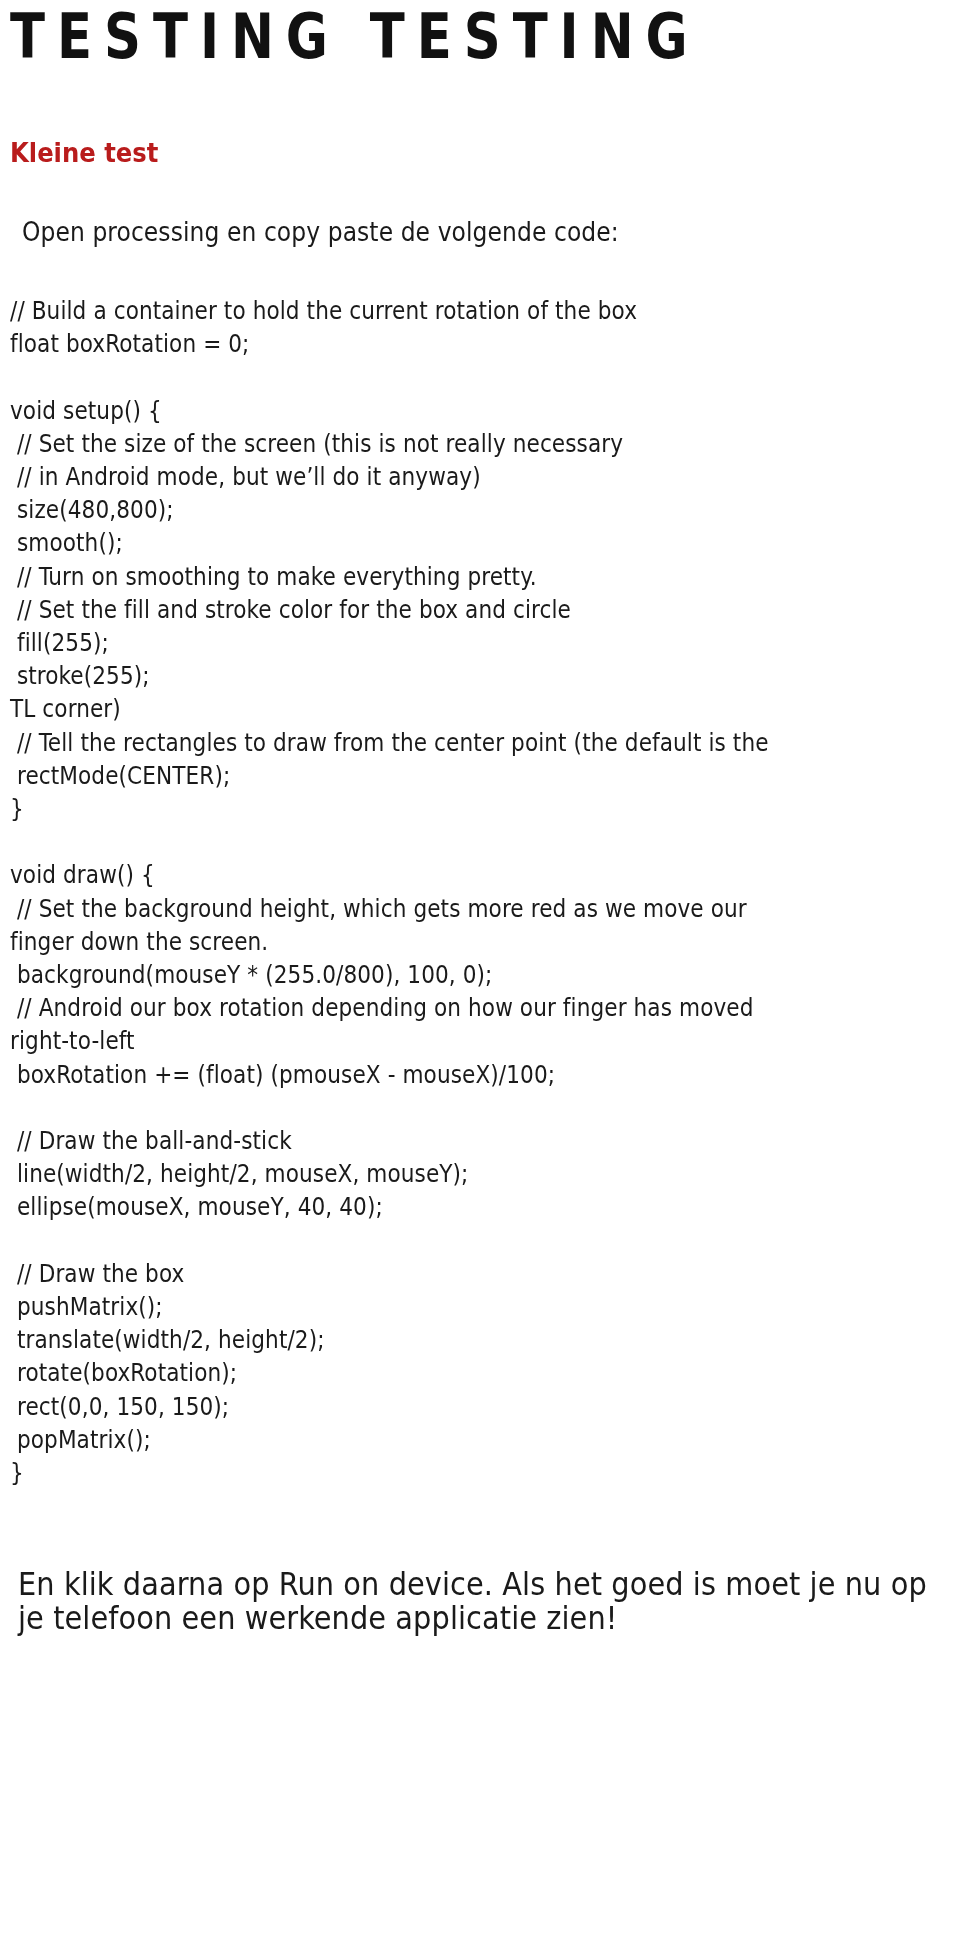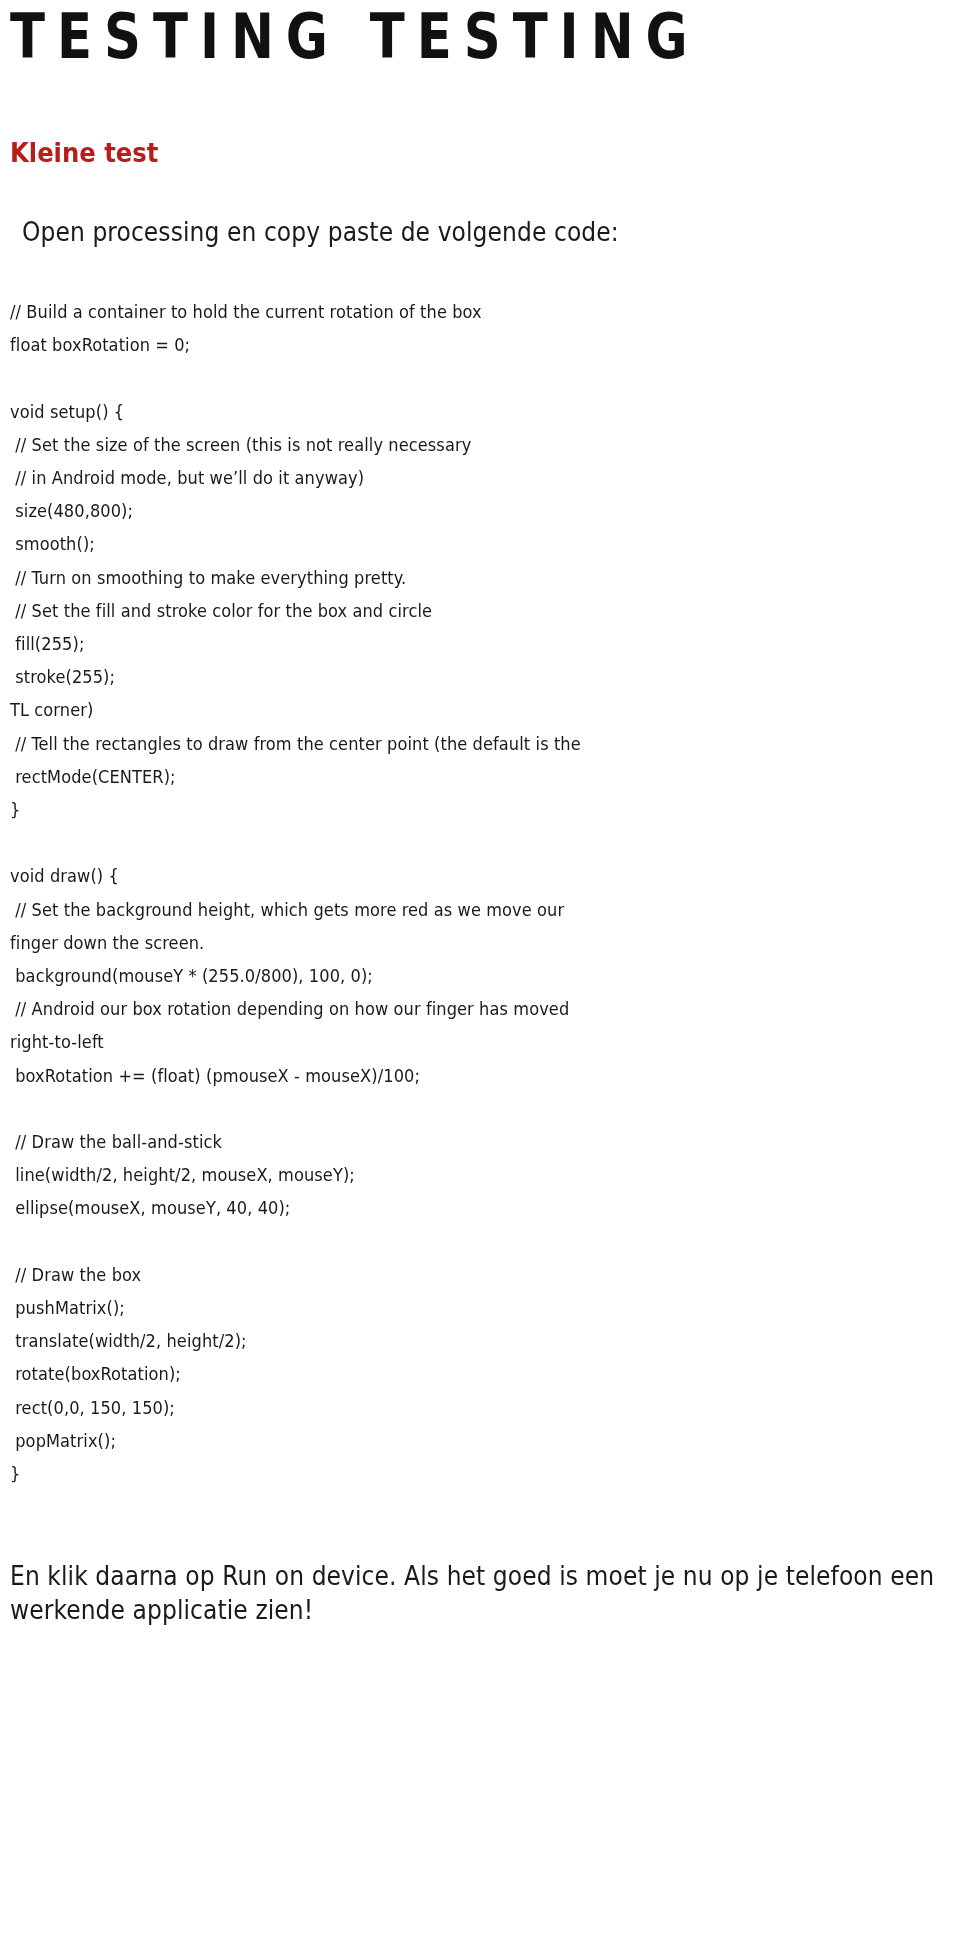--- a/index.html
+++ b/index.html
@@ -52,40 +52,40 @@
   
   .intro {
     font-size: 26px;
     line-height: 33px;
     margin: 12px;
     padding-top: 36px;
     letter-spacing: 0.1px;
   }
 
   .code-block {
-    font-size: 18px;
+    font-size: 24px;
     line-height: 33.2px;
     margin: 0;
     padding-top: 34px;
     letter-spacing: 0.1px;
   }
 
   .code-line {
     white-space: pre;
     margin: 0;
     min-height: 33.2px;
   }
   .code-line.blank {
     height: 33.2px;
   }
 
   .outro {
-    font-size: 26px;
+    font-size: 32px;
     line-height: 33.5px;
-    margin: 0;
+    margin: 8px;
     padding-top: 70px;
     letter-spacing: 0.1px;
     max-width: 940px;
   }
 </style>
 </head>
 <body>
 
 <div class="page">
 

